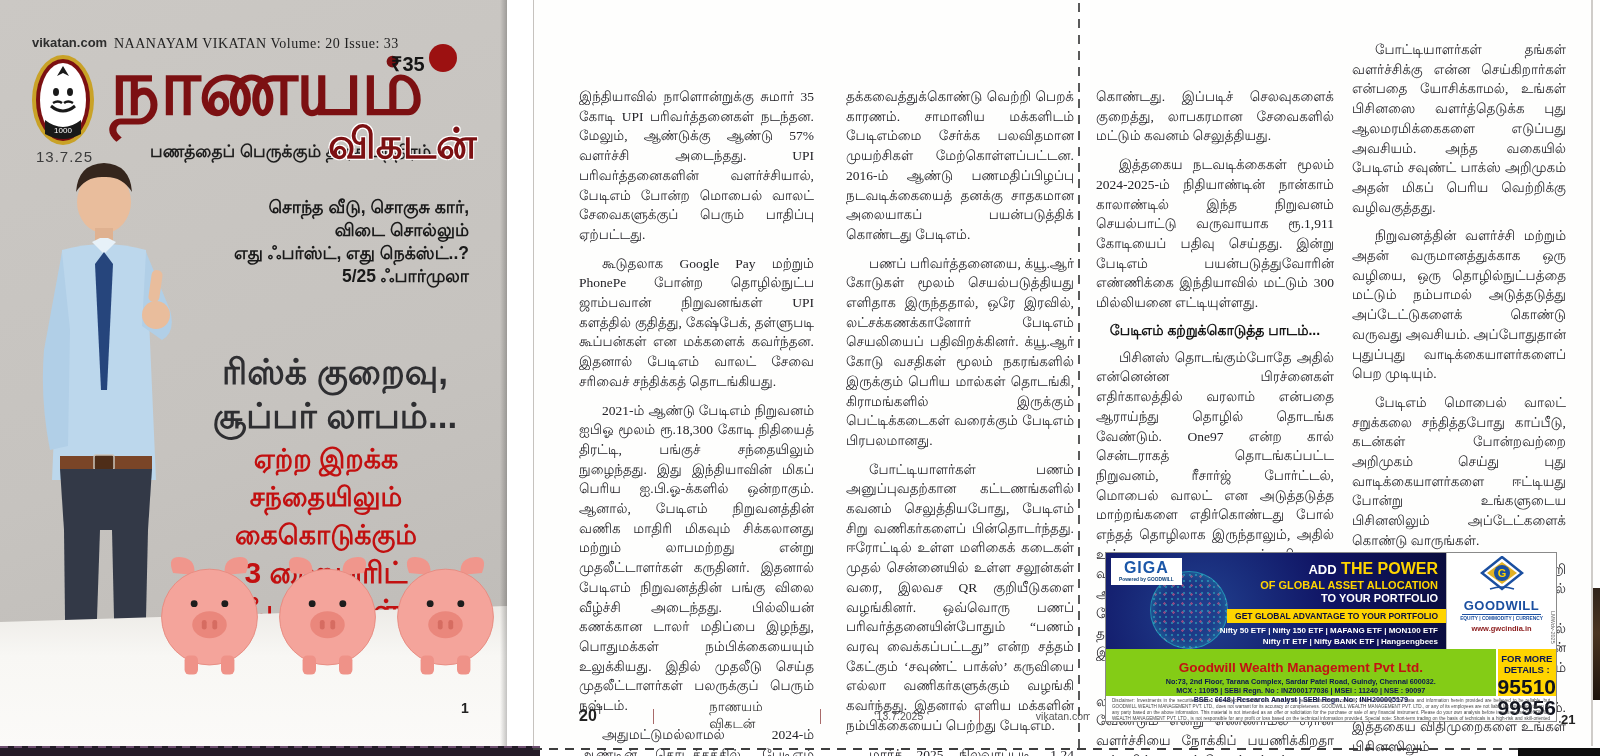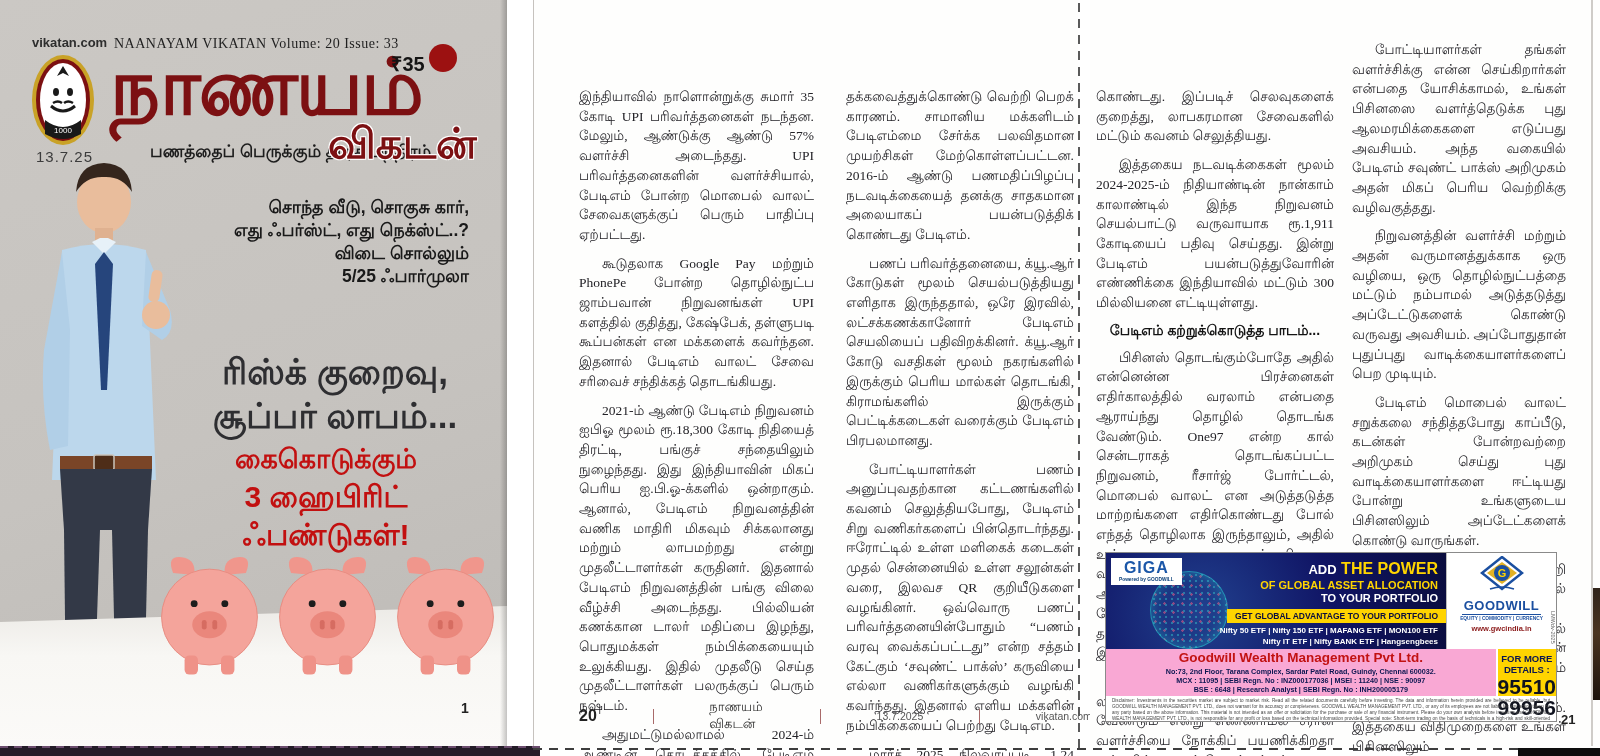--- a/index.html
+++ b/index.html
@@ -100,21 +100,21 @@
   .ad-banner { position:relative; background:#ffd400; color:#0a0d3e; font-size:8.5px; font-weight:800;
                padding:2px 8px; margin:4px 0 3px auto; width:max-content; }
   .ad-etf { position:relative; color:#fff; font-size:8px; font-weight:800; text-align:right;
             padding-right:8px; line-height:1.35; }
   .ad-logo-panel { flex:1; border-left:1px solid #bbb; text-align:center; padding-top:3px; background:#fff; }
   .gw-name { font-size:13px; font-weight:800; color:#1b4fa0; letter-spacing:.5px; line-height:1.1;
              border-bottom:1px solid #1b4fa0; display:inline-block; padding:0 2px 1px; }
   .gw-sub { font-size:4.8px; font-weight:bold; color:#1b4fa0; margin-top:1px; }
   .gw-site { font-size:7.5px; font-weight:800; color:#8b1a1a; margin-top:3px; }
   .ad-mid { display:flex; height:47px; }
-  .ad-company { width:412px; background:#f9a8d4; text-align:center; padding-top:2px; }
+  .ad-company { width:412px; background:#84cc16; text-align:center; padding-top:12px; }
   .adc-name { font-size:13.5px; font-weight:900; color:#c21212; line-height:1.1; }
   .adc-addr { font-size:7.2px; font-weight:bold; color:#0a1550; margin-top:1px; }
   .adc-reg { font-size:7.2px; font-weight:800; color:#0a1550; }
   .ad-phone { flex:1; background:#ffd400; border-left:2px solid #fff; text-align:center; padding-top:4px; }
   .adp-label { font-size:9.5px; font-weight:900; color:#0a1550; }
   .adp-num { font-size:21px; font-weight:900; color:#10131f; line-height:1; margin-top:1px; }
   .ad-disclaimer { font-size:4.6px; line-height:1.32; color:#454545; text-align:justify; padding:2px 6px; }
   .ad-sidecode { position:absolute; right:0px; top:58px; writing-mode:vertical-rl; font-size:5.5px; color:#666; }
 </style>
 </head>
@@ -165,31 +165,32 @@
         <path d="M56 319 L148 319 L144 380 L60 380 Z" fill="#333947"></path>
         <path d="M60 380 L96 380 L90 556 L62 556 Z" fill="#333947"></path>
         <path d="M108 380 L144 380 L140 556 L112 556 Z" fill="#333947"></path>
         <path d="M54 556 L92 556 L94 576 Q70 584 48 574 Q46 562 54 556 Z" fill="#8a5a30"></path>
         <path d="M110 556 L142 556 L150 574 Q128 584 106 576 Z" fill="#8a5a30"></path>
       </svg>
     </span>
 
     <div class="teaser">
       <div>சொந்த வீடு, சொகுசு கார்,</div>
+      <div>விடை சொல்லும்</div>
       <div>எது ஃபர்ஸ்ட், எது நெக்ஸ்ட்..?</div>
-      <div>விடை சொல்லும்</div>
       <div>5/25 ஃபார்முலா</div>
     </div>
 
     <div class="headline-dark">
       <div>ரிஸ்க் குறைவு,</div>
       <div>சூப்பர் லாபம்...</div>
     </div>
 
     <div class="headline-red">
+      <div>ஏற்ற இறக்க சந்தையிலும்</div>
       <div>கைகொடுக்கும்</div>
       <div class="big">3 ஹைபிரிட் ஃபண்டுகள்!</div>
     </div>
 
     <div class="cover-floor"></div>
 
     <span class="piggy" style="left:152px">
       <svg width="115" height="140" viewBox="0 0 120 146">
         <path d="M22 26 Q14 6 34 10 Q46 13 44 28 Z" fill="#f0968c"></path>
         <path d="M98 26 Q106 6 86 10 Q74 13 76 28 Z" fill="#f0968c"></path>

